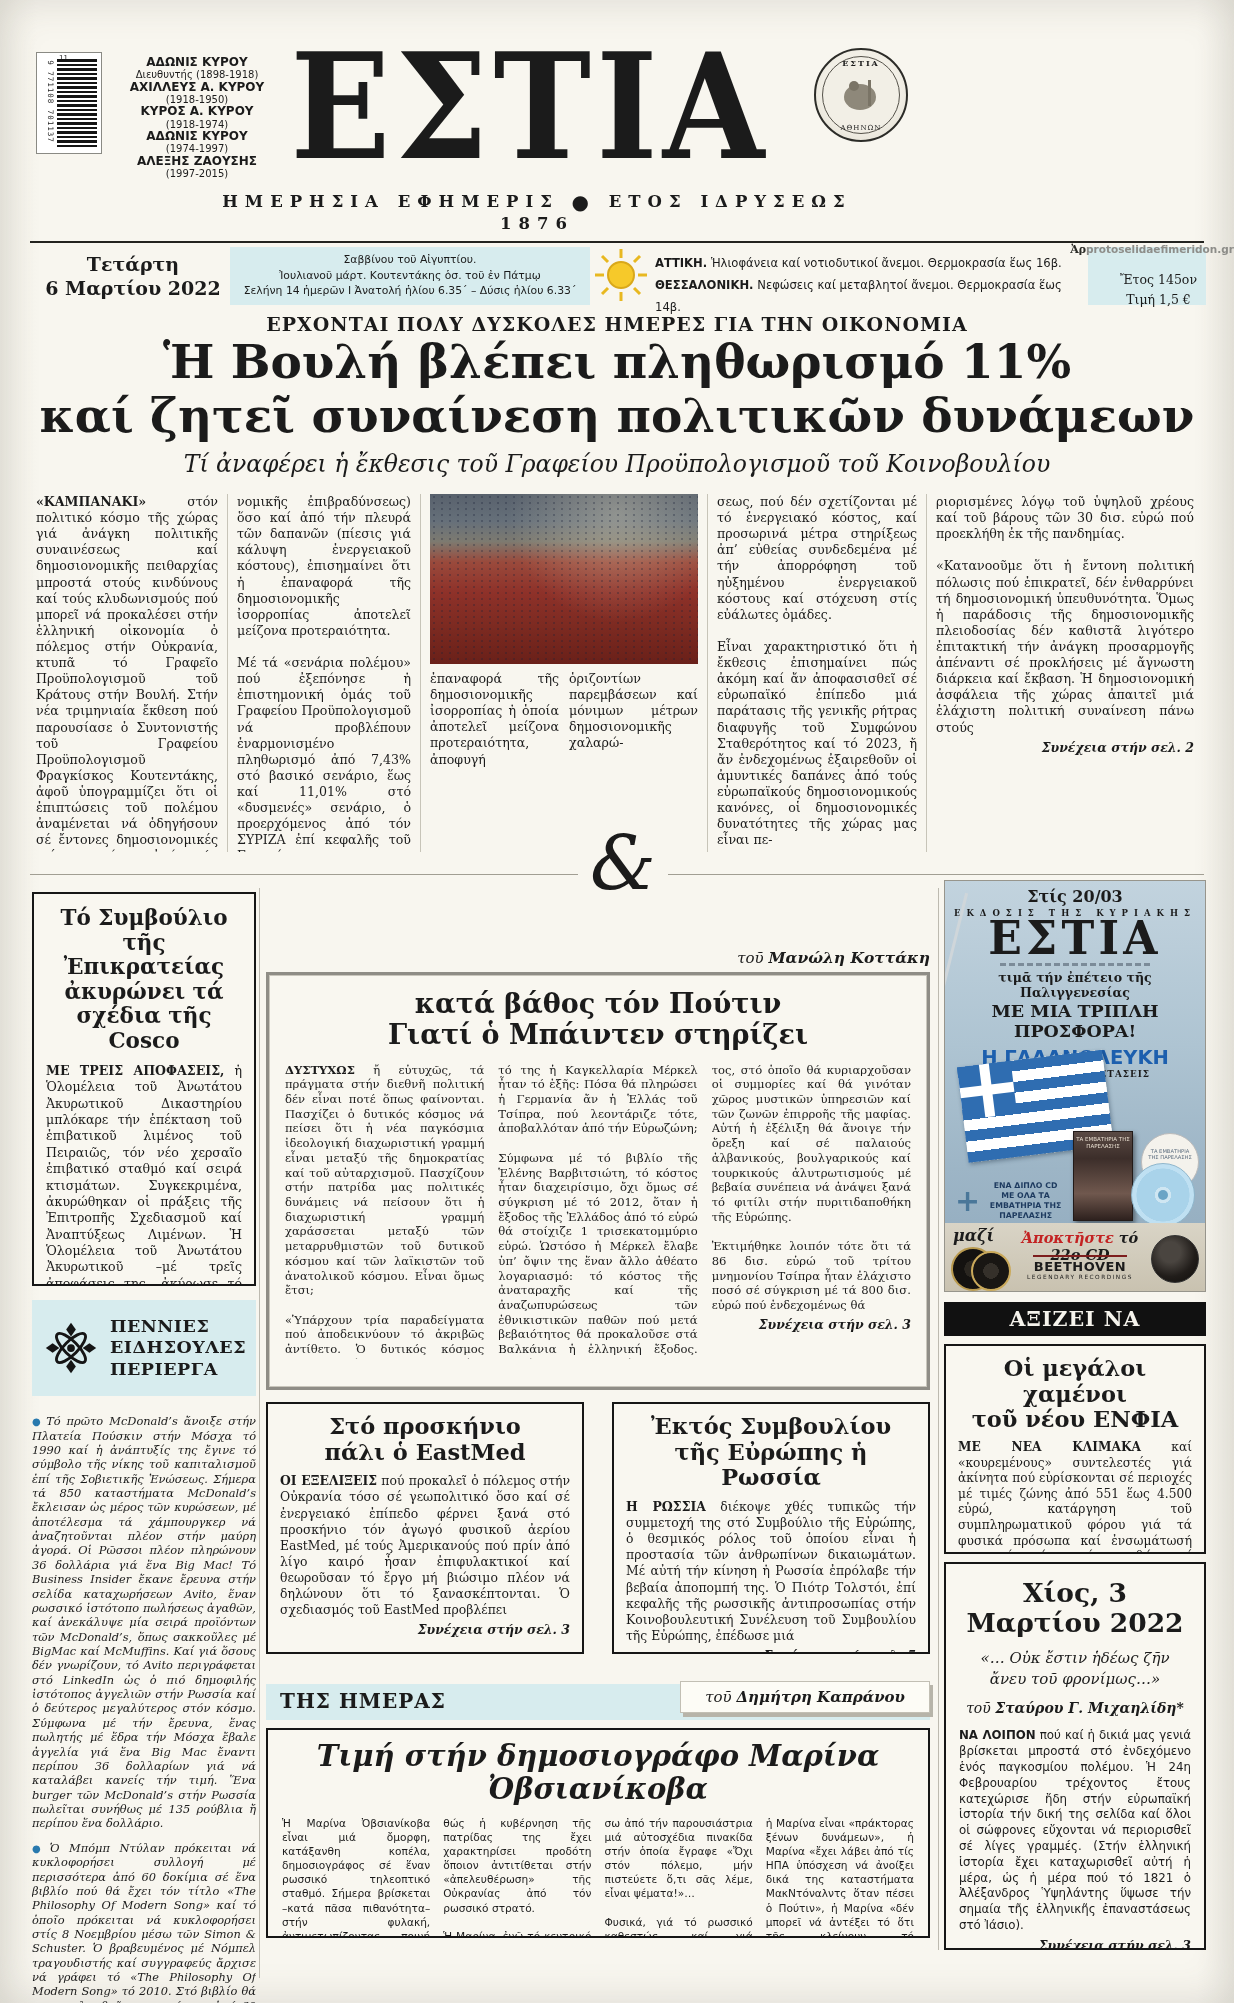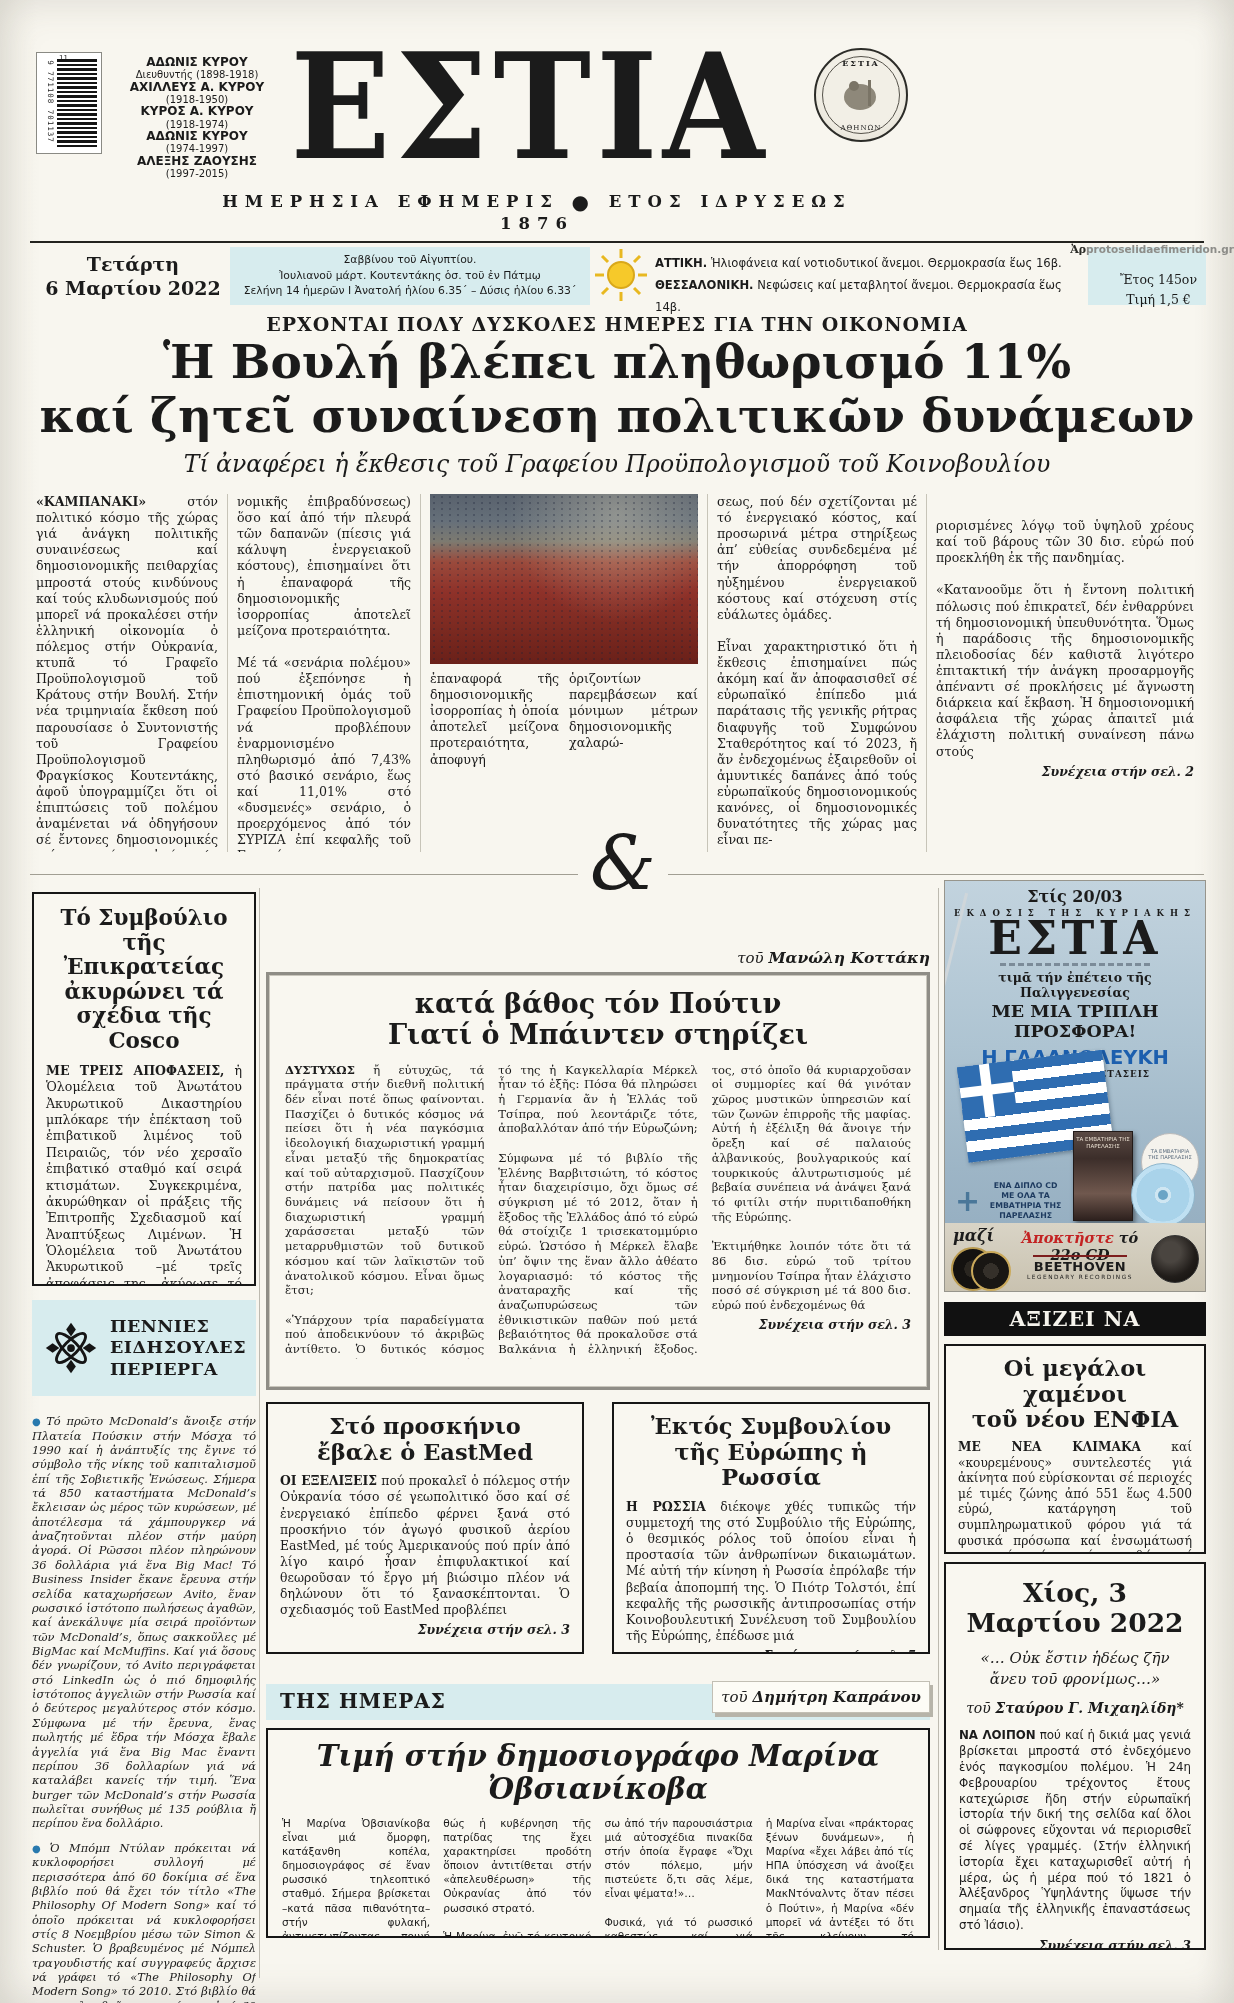--- a/index.html
+++ b/index.html
@@ -49,21 +49,21 @@
   #headline1{left:30px;top:338px;width:1174px;text-align:center;font-weight:bold;font-size:47px;line-height:1.04;}
   #headline2{left:30px;top:392px;width:1174px;text-align:center;font-weight:bold;font-size:47px;line-height:1.04;}
   #deck{left:30px;top:450px;width:1174px;text-align:center;font-style:italic;font-size:23.5px;}
   #lead-cols{left:36px;top:494px;width:1168px;height:358px;display:flex;overflow:hidden;}
   #lead-cols .col{font-size:12.6px;line-height:1.28;text-align:justify;overflow:hidden;
      padding-right:9px;margin-right:9px;border-right:1px solid #c7c4b8;}
   #lead-cols .c1{width:182px;}
   #lead-cols .c2{width:174px;}
   #lead-cols .cm{width:268px;}
   #lead-cols .c4{width:200px;}
-  #lead-cols .c5{width:258px;border-right:none;margin-right:0;padding-right:0;margin-top:24px;}
+  #lead-cols .c5{width:258px;border-right:none;margin-right:0;padding-right:0;}
   #photo{width:100%;height:170px;margin-bottom:7px;
      background:
       radial-gradient(circle at 70% 12%,rgba(230,220,190,.35),transparent 45%),
       linear-gradient(180deg,#58616c 0%,#66707a 16%,#7d7a70 28%,#9a4a3c 40%,#8e3129 58%,#7c2a21 78%,#6a2019 100%);
      position:relative;overflow:hidden;}
   #photo:after{content:"";position:absolute;inset:0;
      background-image:radial-gradient(rgba(25,32,55,.55) 1px,transparent 1.6px);
      background-size:8px 6px;opacity:.55;}
   .pcols{column-count:2;column-gap:10px;}
   #amp{left:578px;top:826px;width:90px;text-align:center;font-size:74px;font-style:italic;
@@ -96,21 +96,21 @@
   .midbox{top:1402px;height:252px;padding:10px 12px;}
   #eastmed{left:266px;width:318px;}
   #russia{left:612px;width:318px;}
   .midbox .btitle{font-size:22.5px;margin-bottom:8px;}
   .midbox .bd{font-size:12.4px;line-height:1.3;}
   
   #imeras-bar{left:266px;top:1684px;width:664px;height:36px;}
   #imeras-bar .lbl{position:absolute;left:0;top:0;width:100%;height:100%;background:#d7ecee;}
   #imeras-bar .txt{position:absolute;left:14px;top:5px;font-weight:bold;font-size:20px;letter-spacing:1px;}
   #imeras-bar .plate{position:absolute;right:0;top:-3px;background:#fdfcf6;border:1px solid #c2bfb4;
-     box-shadow:3px 4px 0 #b7b4a9;padding:6px 8px;font-style:italic;font-size:15px;}
+     box-shadow:3px 4px 0 #b7b4a9;padding:6px 24px;font-style:italic;font-size:15px;}
   #imeras{left:266px;top:1728px;width:664px;height:210px;padding:8px 14px;}
   #imeras .btitle{font-style:italic;font-size:29px;margin:2px 0 10px;}
   #im-cols{display:flex;gap:13px;height:140px;overflow:hidden;}
   #im-cols .ic{flex:1;font-family:"DejaVu Sans",sans-serif;font-size:10.6px;line-height:1.33;text-align:justify;overflow:hidden;}
   
   #promo{left:944px;top:880px;width:262px;height:412px;border:1px solid #97958c;box-sizing:border-box;
      background:linear-gradient(180deg,#c2d3de 0%,#aec4d2 40%,#9db5c6 70%,#8fa9bd 100%);
      overflow:hidden;text-align:center;}
   #promo .d{font-weight:bold;font-size:16px;margin-top:6px;}
   #promo .ed{font-size:8.5px;letter-spacing:6px;font-weight:bold;margin-top:2px;}
@@ -331,21 +331,21 @@
 
 Ἐκτιμήθηκε λοιπόν τότε ὅτι τά 86 δισ. εὐρώ τοῦ τρίτου μνημονίου Τσίπρα ἦταν ἐλάχιστο ποσό σέ σύγκριση μέ τά 800 δισ. εὐρώ πού ἐνδεχομένως θά</span>
         <div class="more">Συνέχεια στήν σελ. 3</div>
       </div>
     </div>
   </div>
 
   <div id="eastmed" class="abs nbox midbox">
     <div class="btitle">
       <div>Στό προσκήνιο</div>
-      <div>ἔβαλε ὁ EastMed</div>
+      <div>πάλι ὁ EastMed</div>
     </div>
     <div class="bd just"><span class="leadin">ΟΙ ΕΞΕΛΙΞΕΙΣ</span><span> πού προκαλεῖ ὁ πόλεμος στήν Οὐκρανία τόσο σέ γεωπολιτικό ὅσο καί σέ ἐνεργειακό ἐπίπεδο φέρνει ξανά στό προσκήνιο τόν ἀγωγό φυσικοῦ ἀερίου EastMed, μέ τούς Ἀμερικανούς πού πρίν ἀπό λίγο καιρό ἦσαν ἐπιφυλακτικοί καί θεωροῦσαν τό ἔργο μή βιώσιμο πλέον νά δηλώνουν ὅτι τό ξανασκέπτονται. Ὁ σχεδιασμός τοῦ EastMed προβλέπει</span></div>
     <div class="more">Συνέχεια στήν σελ. 3</div>
   </div>
 
   <div id="russia" class="abs nbox midbox">
     <div class="btitle">
       <div>Ἐκτός Συμβουλίου</div>
       <div>τῆς Εὐρώπης ἡ Ρωσσία</div>
     </div>

